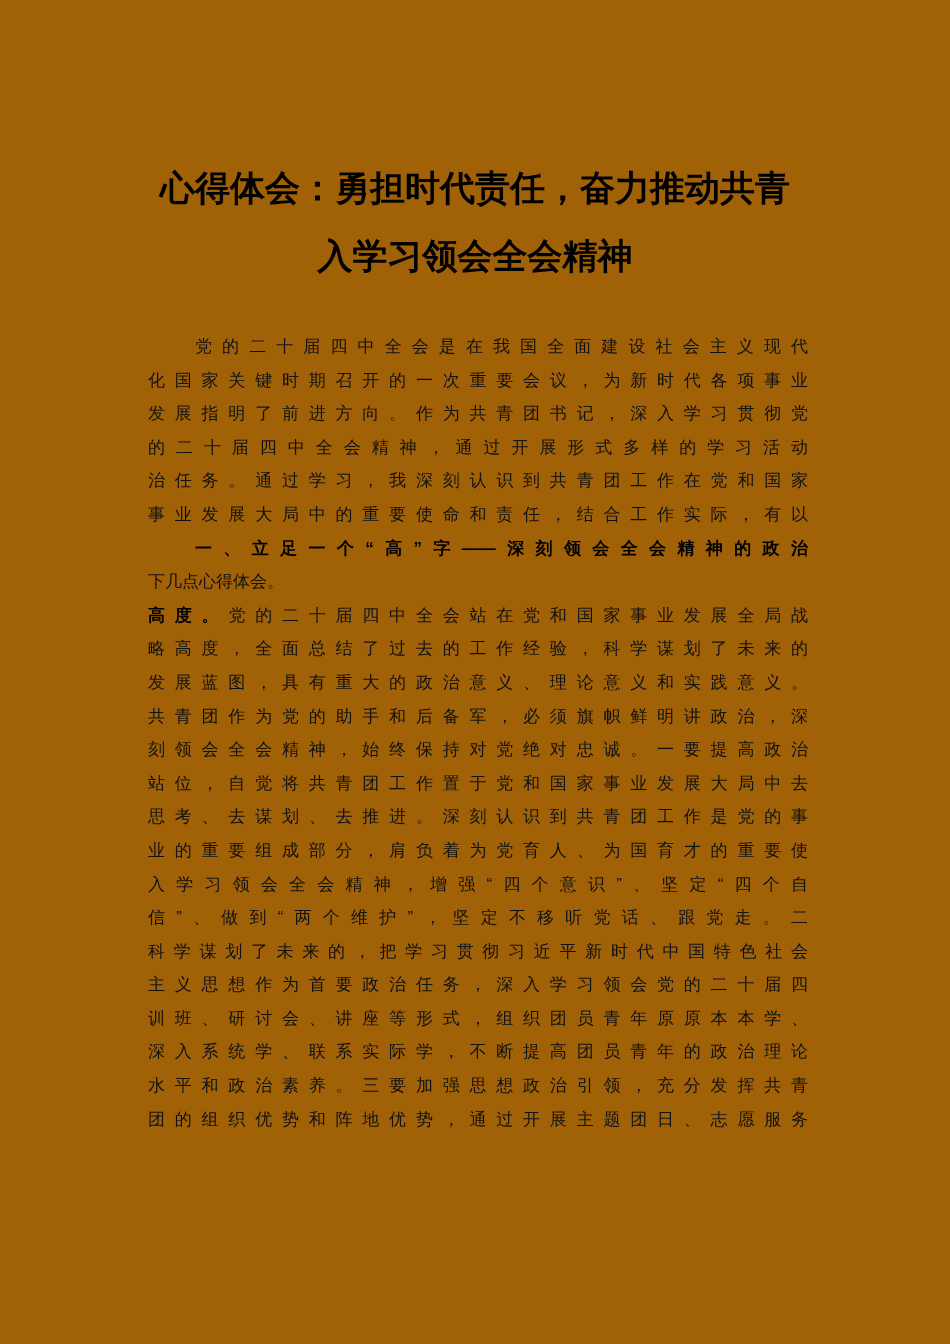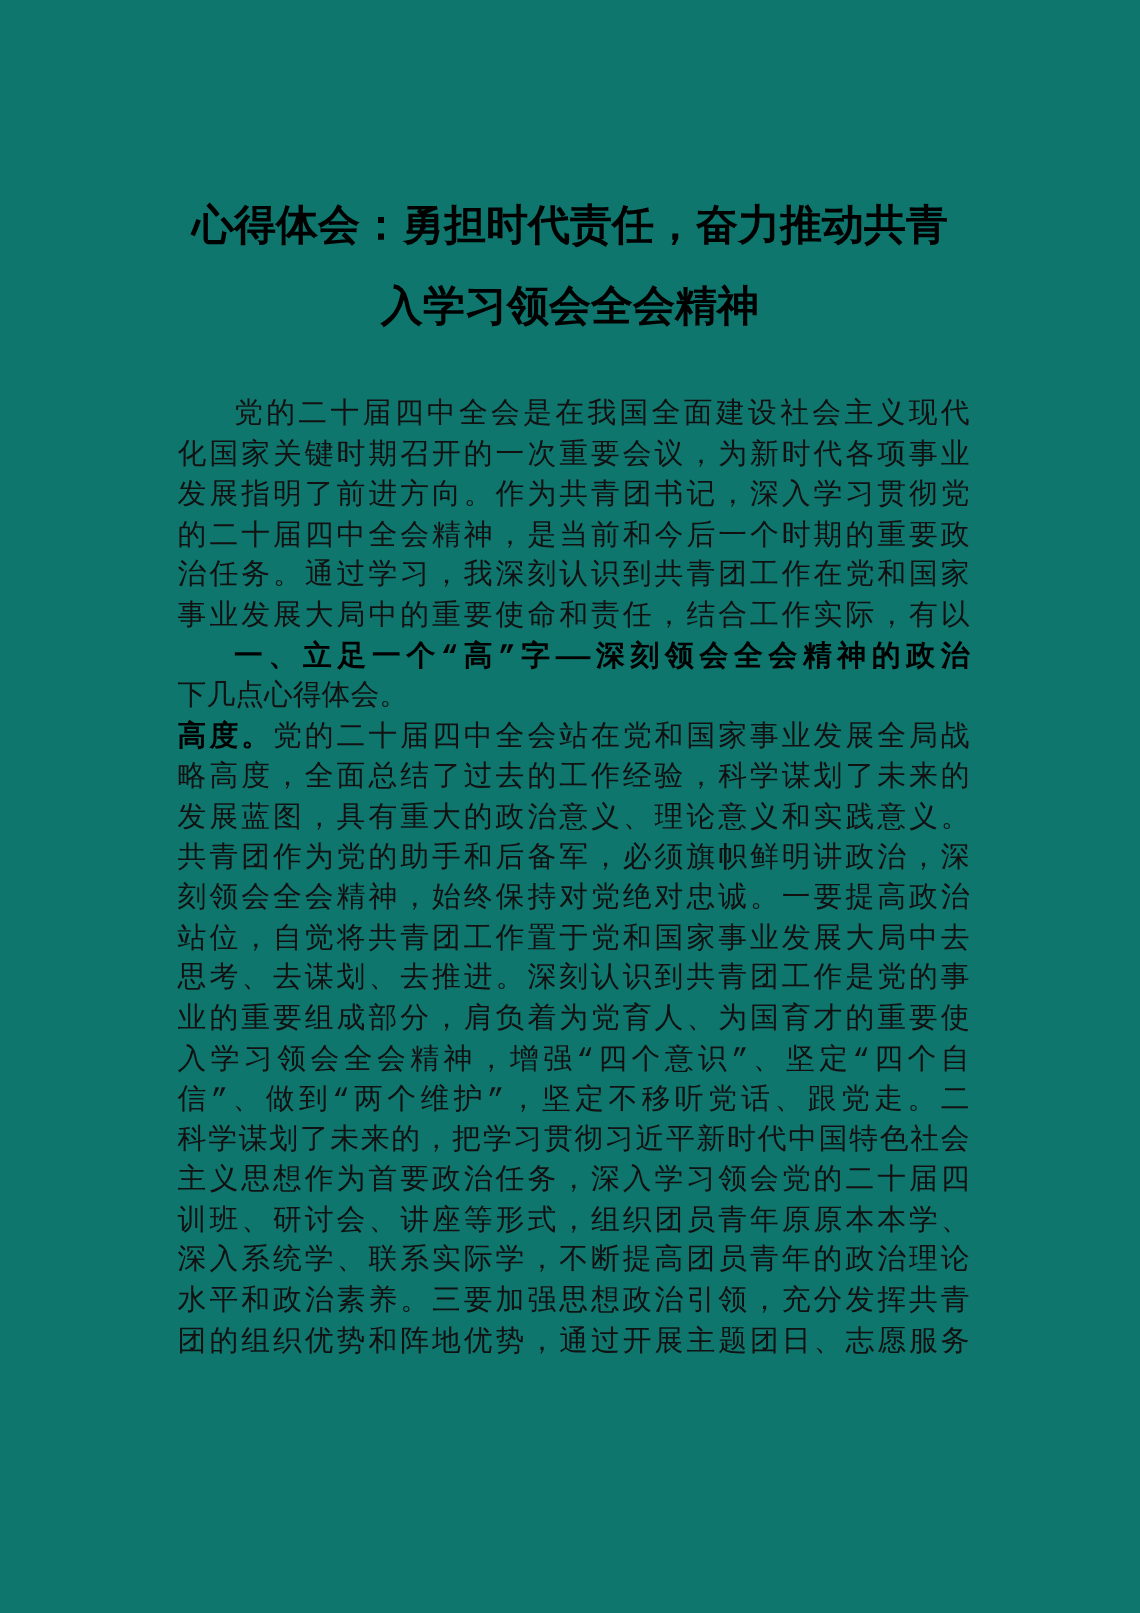--- a/index.html
+++ b/index.html
@@ -12,21 +12,21 @@
       height: 1344px;
       position: relative;
       overflow: hidden;
       color: #000;
     }
     .page {
       position: absolute;
       left: 0; top: 0;
       width: 950px;
       height: 1344px;
-      background: #0f766e;
+      background: #a16207;
     }
     .title {
       position: absolute;
       left: 0;
       width: 950px;
       text-align: center;
       font-family: "DejaVu Serif", "Liberation Serif", serif;
       font-weight: bold;
       font-size: 35px;
       line-height: 40px;
@@ -39,22 +39,22 @@
 
     .body {
       position: absolute;
       left: 148px;
       top: 330px;
       width: 660px;
     }
     .line {
       height: 33.6px;
       line-height: 33.6px;
-      font-family: Liberation Mono, monospace;
-      font-size: 24px;
+      font-family: Liberation Sans, sans-serif;
+      font-size: 17px;
       white-space: nowrap;
       text-align: justify;
       text-align-last: justify;
       color: #111;
     }
     .line.indent { padding-left: 47px; }
     .line.last { text-align-last: left; }
     .heading {
       font-weight: bold;
       color: #000;
@@ -66,21 +66,21 @@
 <div class="page">
 
   <div class="title l1">心得体会：勇担时代责任，奋力推动共青</div>
   <div class="title l2">入学习领会全会精神</div>
 
   <div class="body">
 
     <div class="line indent">党的二十届四中全会是在我国全面建设社会主义现代</div>
     <div class="line">化国家关键时期召开的一次重要会议，为新时代各项事业</div>
     <div class="line">发展指明了前进方向。作为共青团书记，深入学习贯彻党</div>
-    <div class="line">的二十届四中全会精神，是当前和今后一个时期的重要政</div>
+    <div class="line">的二十届四中全会精神，通过开展形式多样的学习活动</div>
     <div class="line">治任务。通过学习，我深刻认识到共青团工作在党和国家</div>
     <div class="line">事业发展大局中的重要使命和责任，结合工作实际，有以</div>
     <div class="line indent heading">一、立足一个“高”字——深刻领会全会精神的政治</div>
 
     <div class="line last">下几点心得体会。</div>
     <div class="line"><span class="heading">高度。</span><span>党的二十届四中全会站在党和国家事业发展全局战</span></div>
     <div class="line">略高度，全面总结了过去的工作经验，科学谋划了未来的</div>
     <div class="line">发展蓝图，具有重大的政治意义、理论意义和实践意义。</div>
     <div class="line">共青团作为党的助手和后备军，必须旗帜鲜明讲政治，深</div>
     <div class="line">刻领会全会精神，始终保持对党绝对忠诚。一要提高政治</div>

